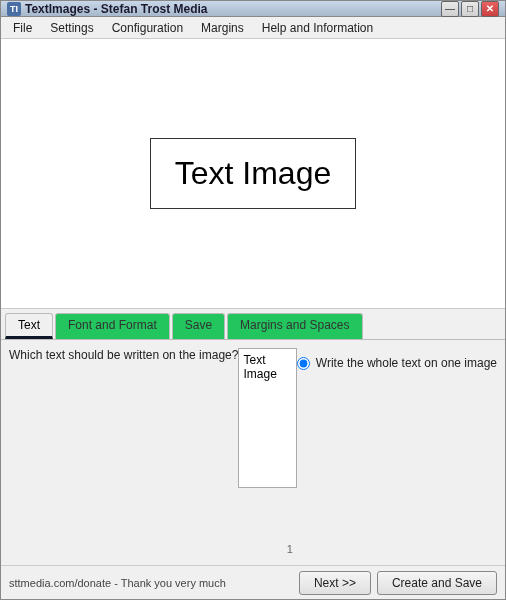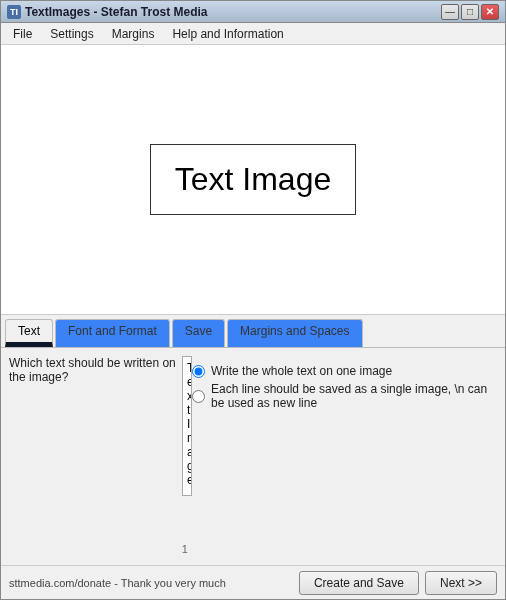--- a/index.html
+++ b/index.html
@@ -16,21 +16,21 @@
       width: 506px;
       height: 600px;
       background: #f0f0f0;
       border: 1px solid #888;
       display: flex;
       flex-direction: column;
     }
 
     .title-bar {
       background: linear-gradient(to bottom, #c8d8e8, #a8b8cc);
-      height: 22px;
+      height: 16px;
       display: flex;
       align-items: center;
       padding: 0 6px;
       justify-content: space-between;
       border-bottom: 1px solid #888;
     }
 
     .title-bar-left {
       display: flex;
       align-items: center;
@@ -126,30 +126,30 @@
     .tab-strip {
       display: flex;
       padding: 4px 4px 0 4px;
       gap: 2px;
     }
 
     .tab {
       padding: 4px 12px;
       border: 1px solid #bbb;
       border-bottom: none;
-      background: #3b82f6;
+      background: #22c55e;
       cursor: pointer;
       border-radius: 3px 3px 0 0;
       font-size: 12px;
       color: #333;
     }
 
     .tab.active {
       background: #f0f0f0;
-      border-bottom: 5px solid #0f172a;
+      border-bottom: 3px solid #0f172a;
       color: #000;
       font-weight: normal;
       position: relative;
       z-index: 1;
     }
 
     .content-area {
       padding: 8px;
       background: #f0f0f0;
       flex: 1;
@@ -251,20 +251,21 @@
     <div class="title-bar-buttons">
       <div class="tb-btn tb-btn-min">—</div>
       <div class="tb-btn tb-btn-max">□</div>
       <div class="tb-btn tb-btn-close">✕</div>
     </div>
   </div>
 
   <div class="menu-bar">
     <div class="menu-item">File</div>
     <div class="menu-item">Settings</div>
+    <div class="menu-item">Configuration</div>
     <div class="menu-item">Margins</div>
     <div class="menu-item">Help and Information</div>
   </div>
 
   <div class="canvas-area">
     <div class="preview-box">
       <span>Text Image</span>
     </div>
   </div>
 
@@ -283,28 +284,24 @@
     <div class="text-input-area">
       <textarea style="">Text Image</textarea>
       <span class="char-count">1</span>
     </div>
 
     <div class="radio-group">
       <label class="radio-item">
         <input type="radio" name="mode" checked="" style="">
         <span>Write the whole text on one image</span>
       </label>
-      <label class="radio-item">
-        <input type="radio" name="mode" style="">
-        <span>Each line should be saved as a single image, \n can be used as new line</span>
-      </label>
     </div>
   </div>
 
   <div class="bottom-bar">
     <span class="bottom-link">sttmedia.com/donate - Thank you very much</span>
     <div class="bottom-buttons">
+      <button class="btn">Next &gt;&gt;</button>
       <button class="btn">Create and Save</button>
-      <button class="btn">Next &gt;&gt;</button>
     </div>
   </div>
 
 </div>
 
 </body></html>

